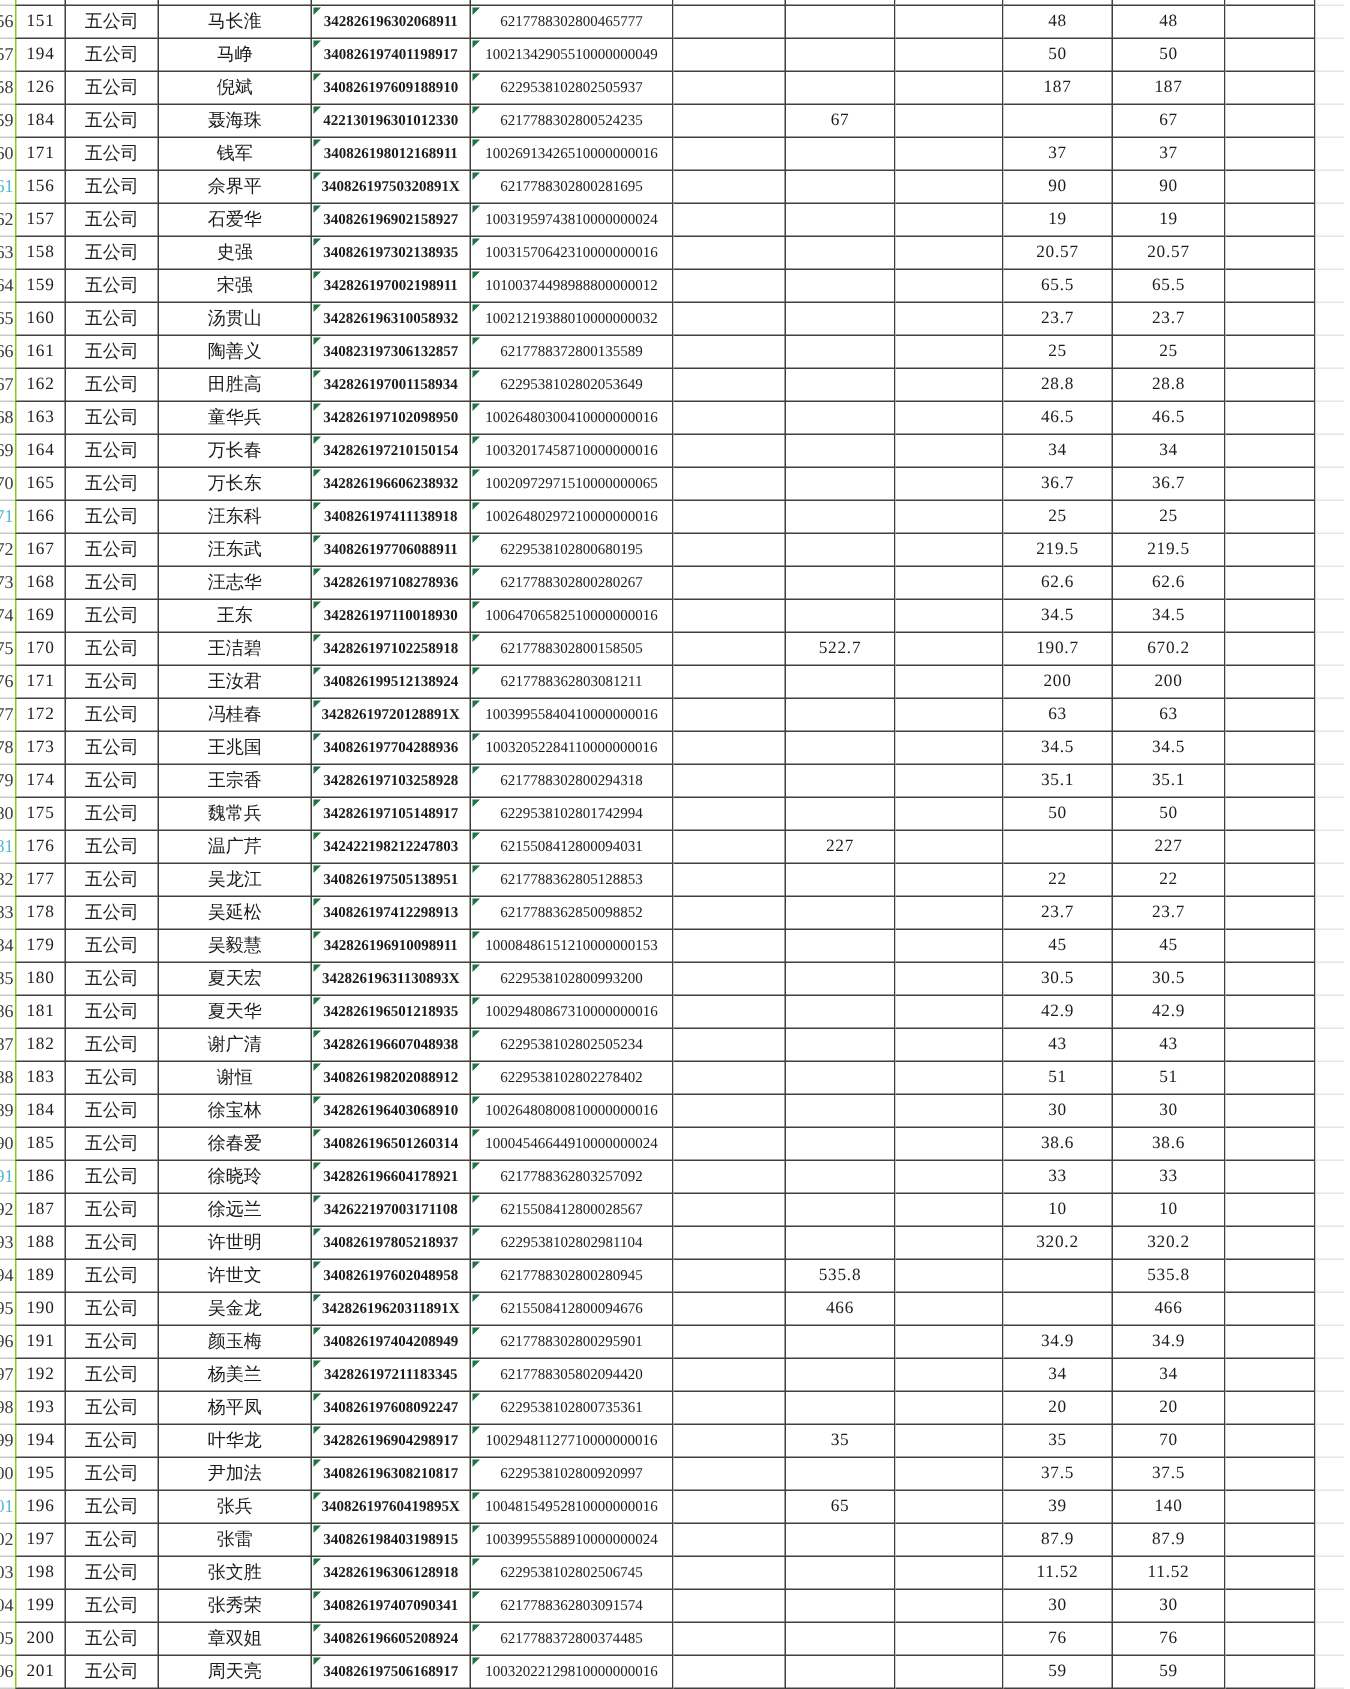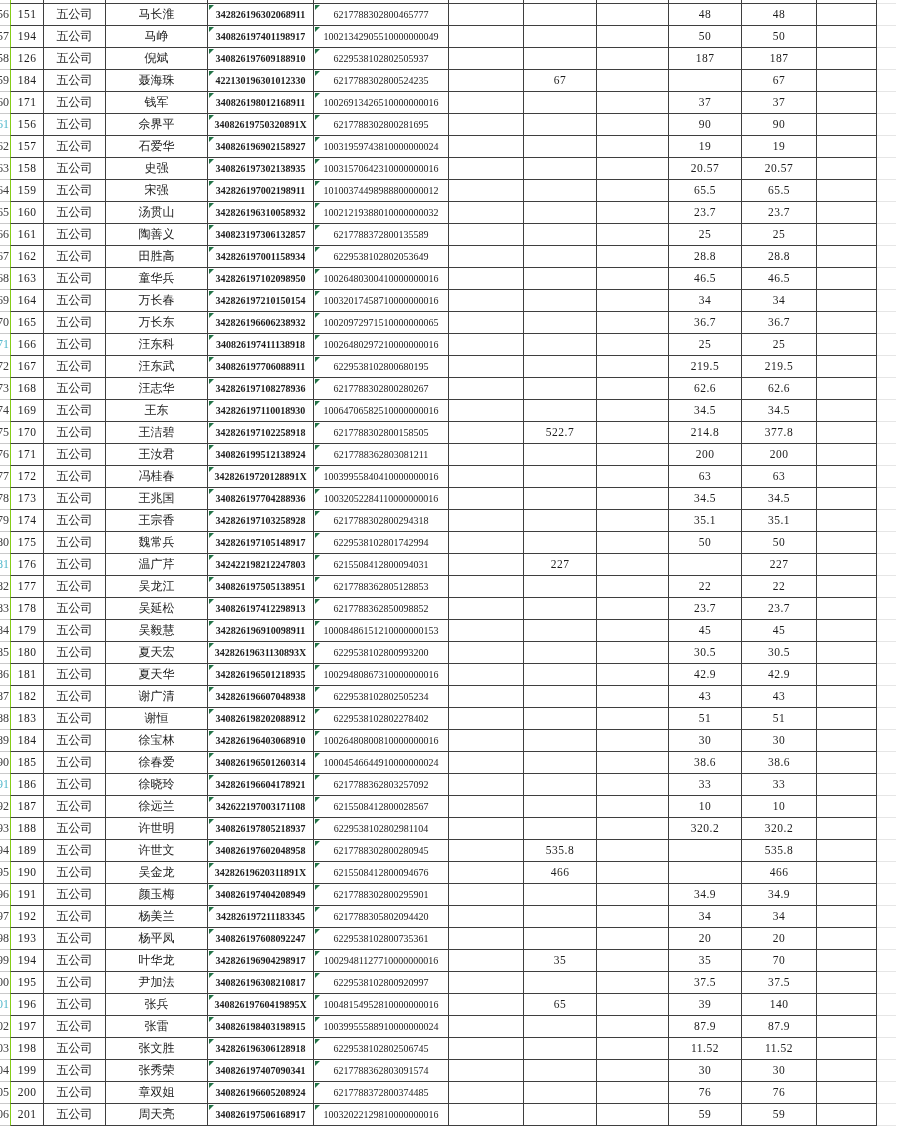--- a/index.html
+++ b/index.html
@@ -380,22 +380,22 @@
           <span>175</span>
         </div>
         <div class="c w1 num">170</div>
         <div class="c w2">五公司</div>
         <div class="c w3">王洁碧</div>
         <div class="c w4 id">342826197102258918<i class="tri"></i></div>
         <div class="c w5 ac">6217788302800158505<i class="tri"></i></div>
         <div class="c w6"></div>
         <div class="c w7 num">522.7</div>
         <div class="c w8"></div>
-        <div class="c w9 num">214.8</div>
-        <div class="c w10 num">377.8</div>
+        <div class="c w9 num">190.7</div>
+        <div class="c w10 num">670.2</div>
         <div class="c w11"></div>
         <div class="c w12 out"></div>
       </div>
       <div class="row">
         <div class="c w0 hdr">
           <span>176</span>
         </div>
         <div class="c w1 num">171</div>
         <div class="c w2">五公司</div>
         <div class="c w3">王汝君</div>

